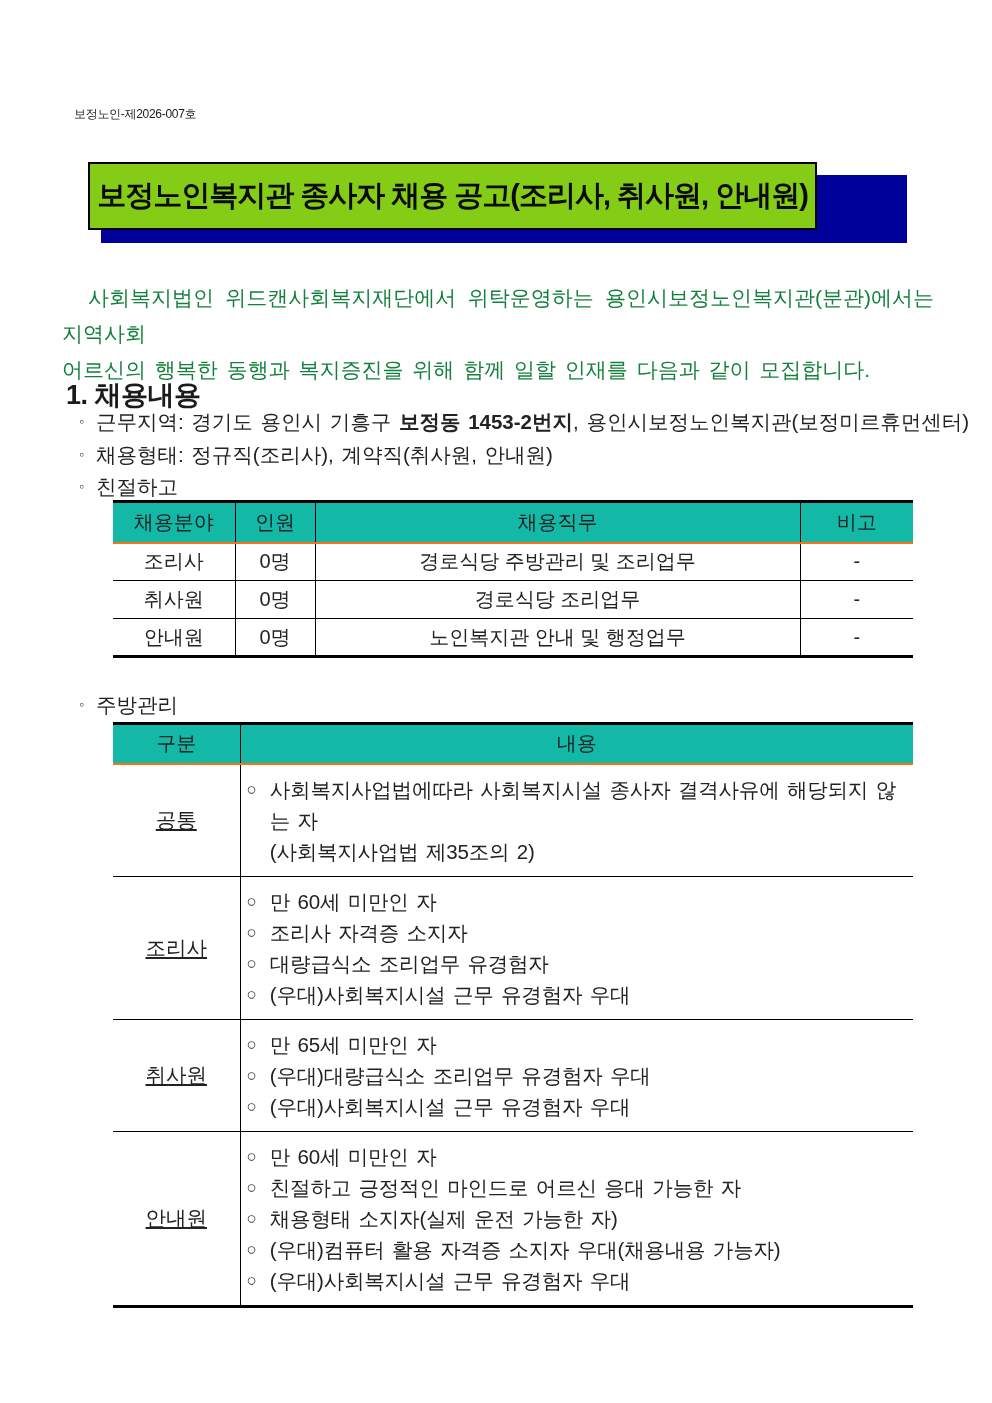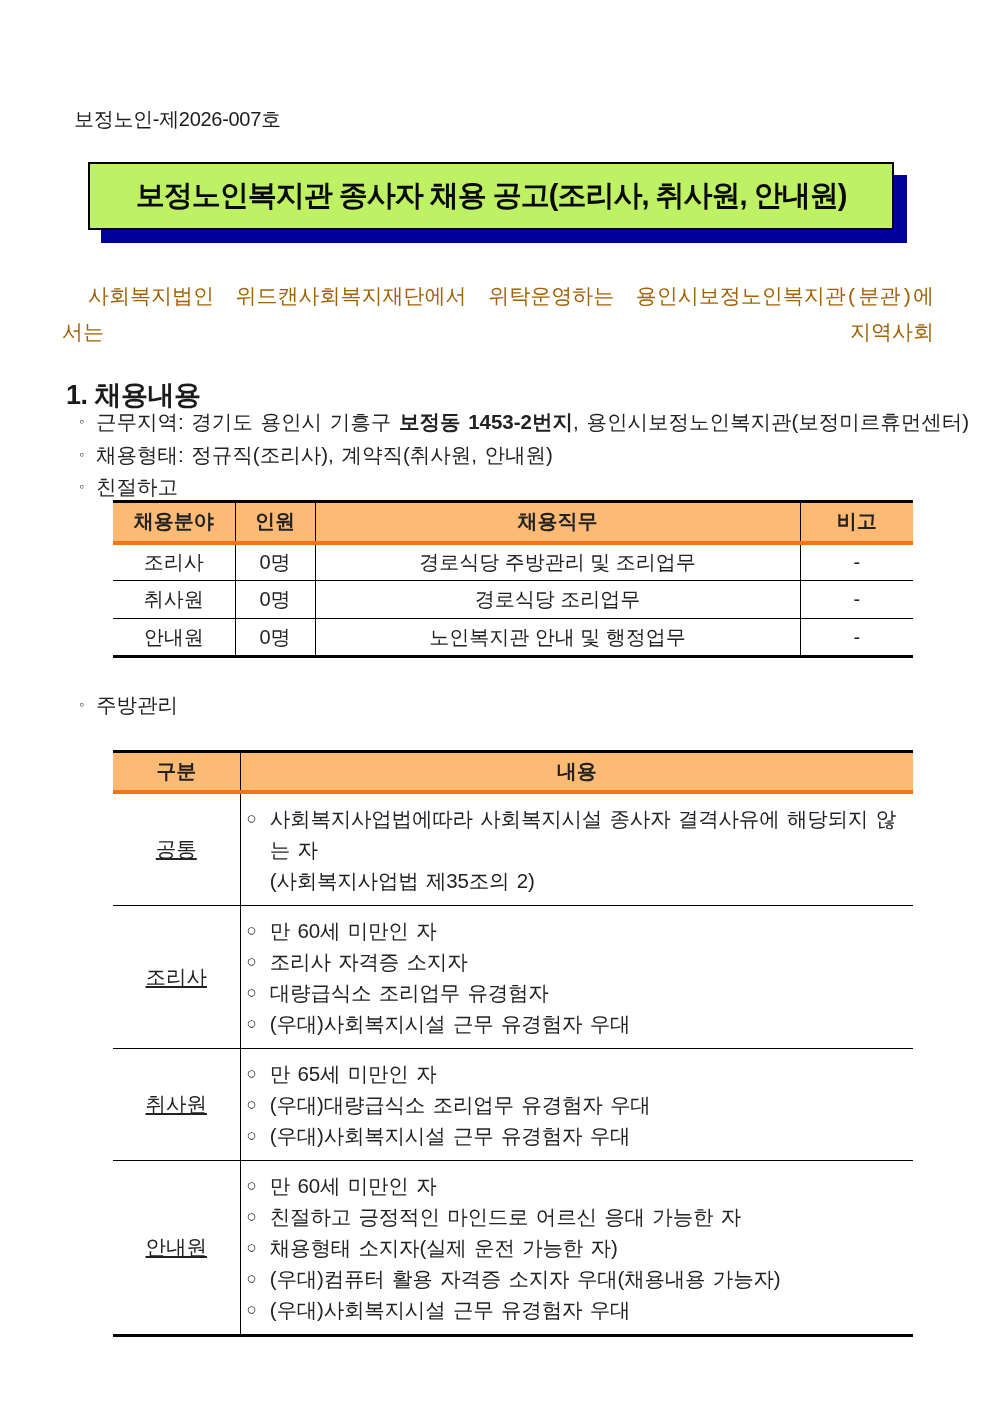--- a/index.html
+++ b/index.html
@@ -12,48 +12,47 @@
     height: 1403px;
     background: #ffffff;
     color: #1b1b1b;
     overflow: hidden;
   }
 
   .doc-number {
     position: absolute;
     left: 74px;
     top: 106px;
-    font-size: 20px;
+    font-size: 12px;
     letter-spacing: -0.3px;
   }
 
   .title-wrap { position: absolute; left: 88px; top: 162px; width: 806px; height: 68px; }
   .title-shadow {
     position: absolute; left: 13px; top: 13px;
     width: 806px; height: 68px;
     background: #00009B;
   }
   .title-box {
     position: absolute; left: 0; top: 0;
-    width: 806px; height: 68px;
-    background: #bef264;
+    width: 729px; height: 68px;
+    background: #84cc16;
     border: 2px solid #000000;
     display: flex; align-items: center; justify-content: center;
     font-size: 29px; font-weight: bold;
     letter-spacing: -1px; white-space: nowrap;
     color: #0a0a0a;
   }
 
   .intro {
     position: absolute; left: 62px; top: 280px;
     width: 872px;
     font-size: 21px; line-height: 36px;
     word-spacing: 3px;
-    color: #a16207;
-    font-family: Liberation Mono, monospace;
+    color: #15803d;
   }
   .intro-l1 { text-align: justify; text-align-last: justify; text-indent: 26px; }
   .intro-l2 { text-align: left; }
 
   .sec-heading {
     position: absolute; left: 66px; top: 377px;
     font-size: 27px; font-weight: bold; letter-spacing: -0.5px;
   }
 
   .bullet {
@@ -76,32 +75,32 @@
     width: 800px;
     font-size: 20px;
     border-top: 3px solid #000;
     border-bottom: 3px solid #000;
     color: #222;
   }
   .tbl th, .tbl td { border: 1.5px solid #000; }
   .tbl th:first-child, .tbl td:first-child { border-left: none; }
   .tbl th:last-child,  .tbl td:last-child  { border-right: none; }
   .tbl th {
-    background: #fdba74;
-    font-weight: bold;
+    background: #14b8a6;
+    font-weight: normal;
     text-align: center;
     border-top: none;
-    border-bottom: 4px solid #f97316;
+    border-bottom: 2px solid #f97316;
   }
 
   #recruit-table { left: 113px; top: 500px; }
   #recruit-table th { height: 41px; }
   #recruit-table td { height: 38px; text-align: center; }
 
-  #qual-table { left: 113px; top: 722px; margin-top: 28px; }
+  #qual-table { left: 113px; top: 722px; }
   #qual-table th { height: 40px; }
   #qual-table td.cat { text-align: center; vertical-align: middle; font-size: 20.5px; text-decoration: underline; }
   #qual-table td.items { padding: 9px 8px 9px 6px; vertical-align: middle; }
 
   .q-item {
     display: flex; align-items: flex-start; gap: 13px;
     font-size: 20.5px; line-height: 31px;
     word-spacing: 2px;
   }
   .q-item .qm { font-size: 17px; line-height: 31px; color: #333; flex: 0 0 auto; }
@@ -114,20 +113,21 @@
 
   <div class="doc-number">보정노인-제2026-007호</div>
 
   <div class="title-wrap">
     <div class="title-shadow"></div>
     <div class="title-box">보정노인복지관 종사자 채용 공고(조리사, 취사원, 안내원)</div>
   </div>
 
   <div class="intro">
     <div class="intro-l1">사회복지법인 위드캔사회복지재단에서 위탁운영하는 용인시보정노인복지관(분관)에서는 지역사회</div>
+    <div class="intro-l2">어르신의 행복한 동행과 복지증진을 위해 함께 일할 인재를 다음과 같이 모집합니다.</div>
   </div>
 
   <div class="sec-heading">1. 채용내용</div>
 
   <div class="bullet b1">
     <span class="bm">◦</span>
     <span><span>근무지역: 경기도 용인시 기흥구</span>&nbsp;<b>보정동 1453-2번지</b><span>, 용인시보정노인복지관(보정미르휴먼센터)</span></span>
   </div>
 
   <div class="bullet b2">

